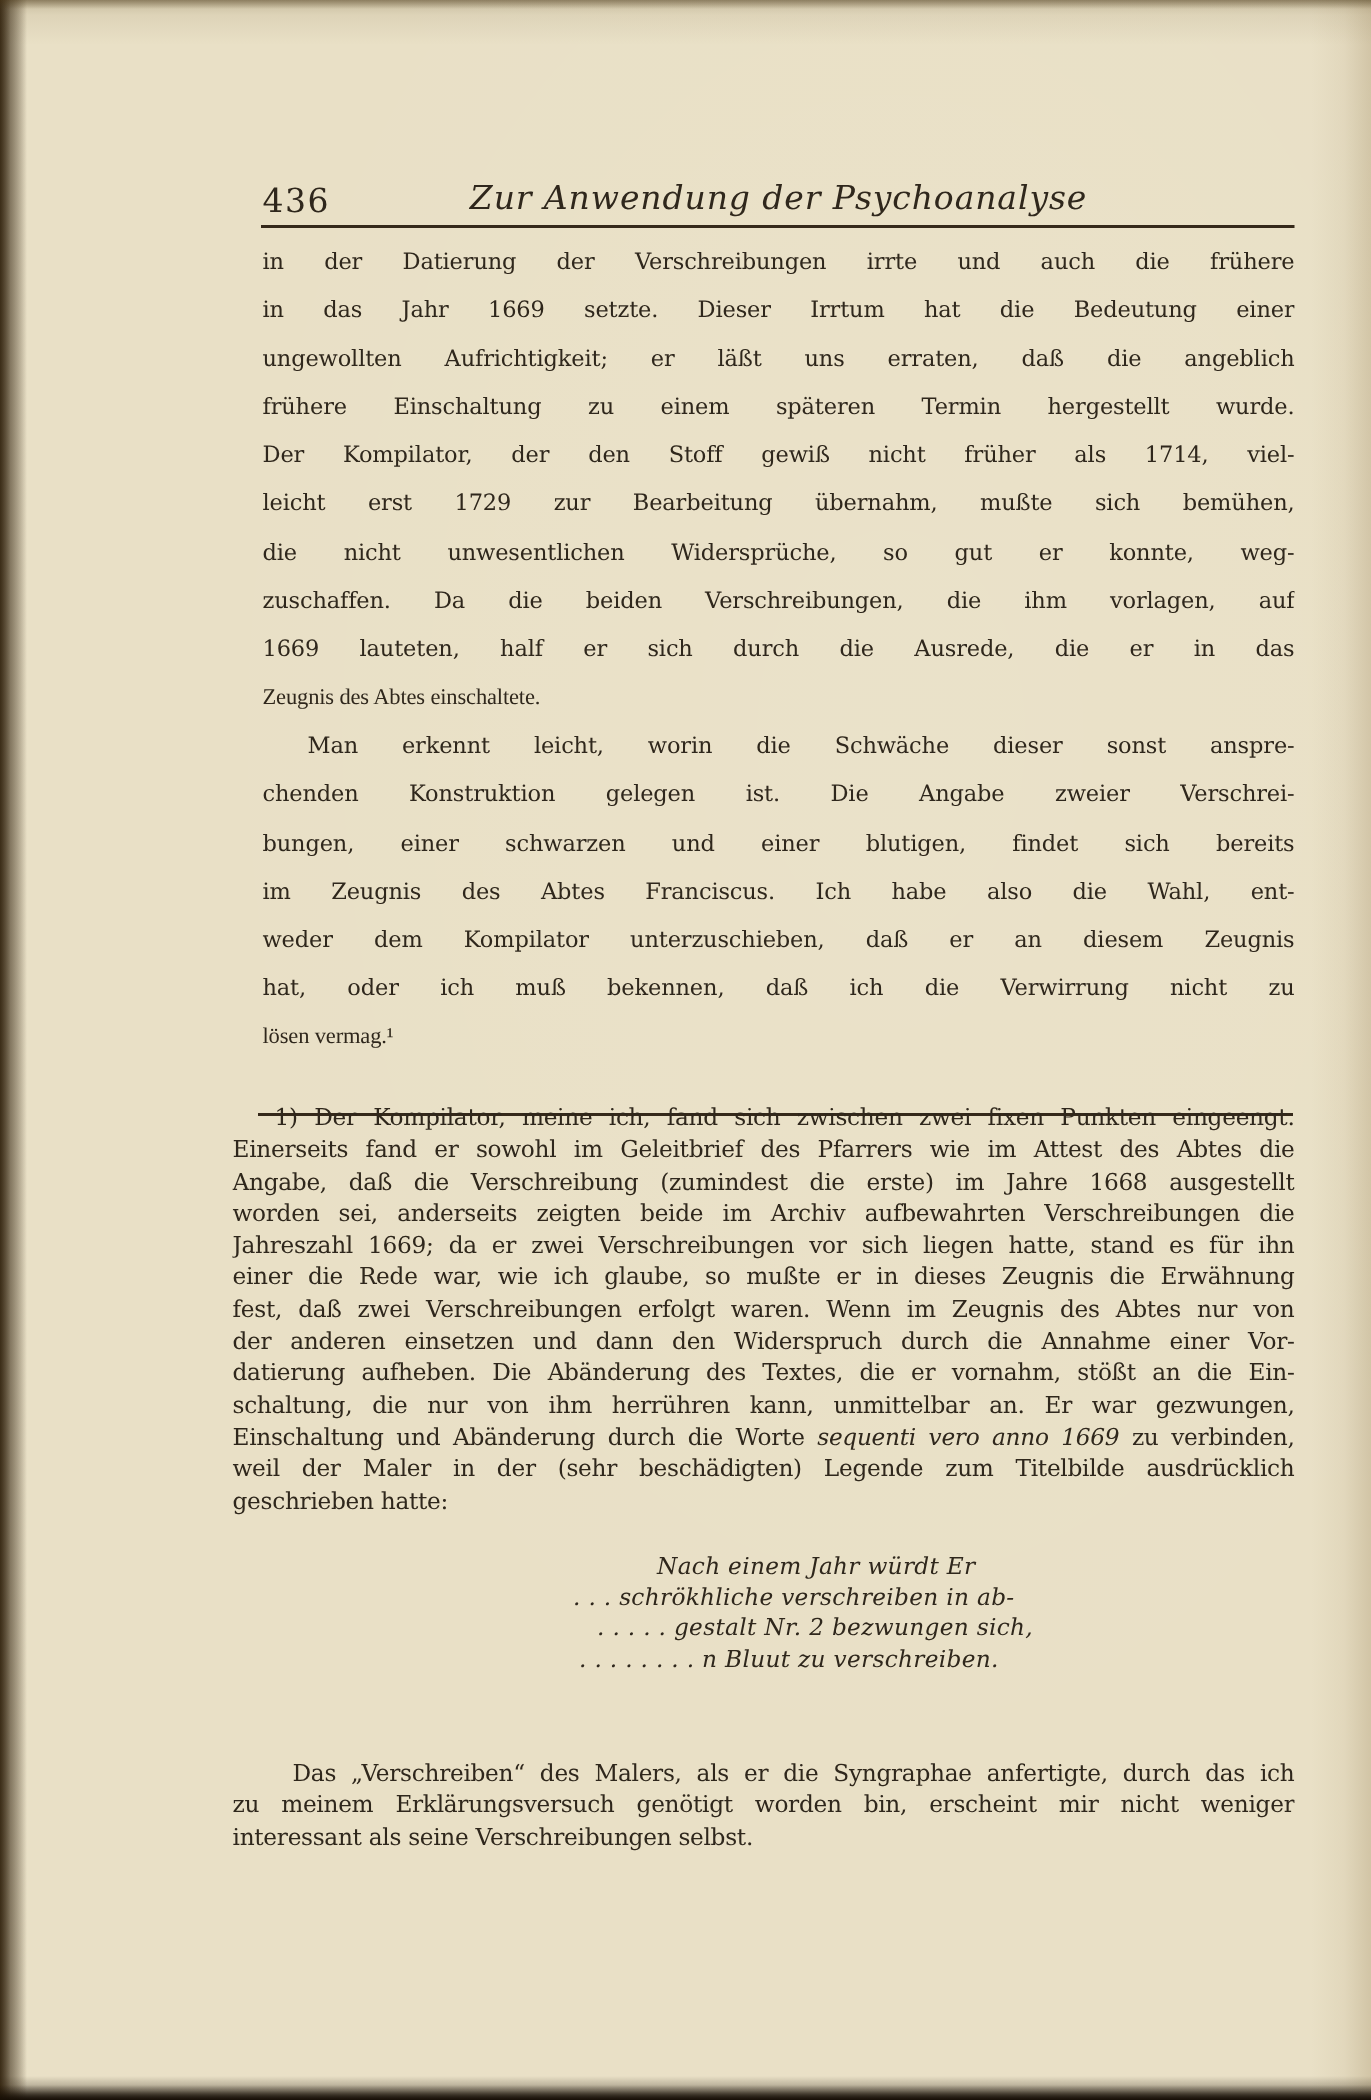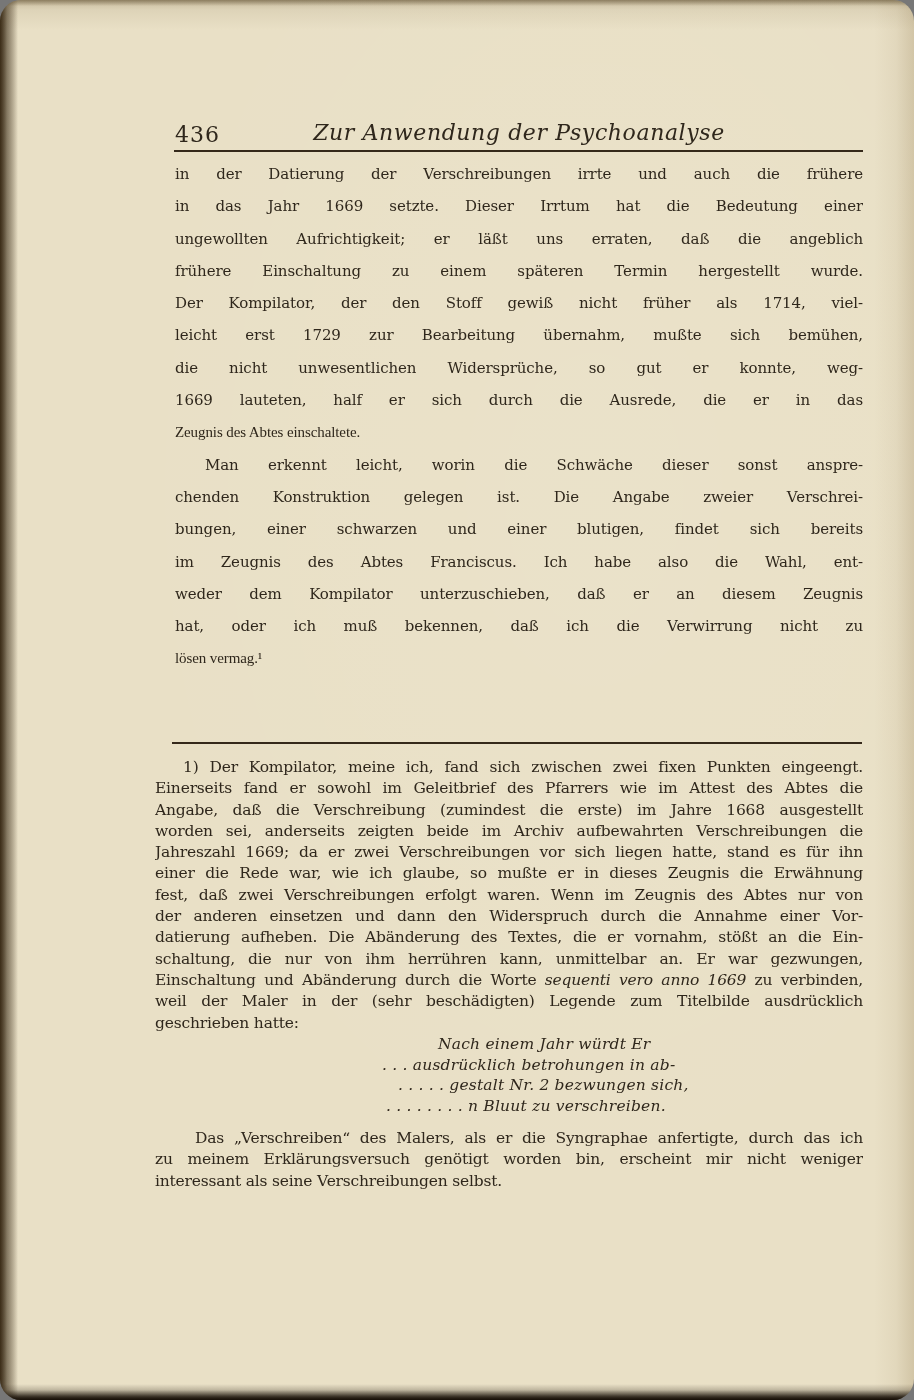--- a/index.html
+++ b/index.html
@@ -10,21 +10,20 @@
     overflow:hidden;
     font-family:"DejaVu Serif", serif;
     color:#2f271c;
     background:
       radial-gradient(ellipse at 65% 35%, rgba(255,255,255,0.06), rgba(0,0,0,0) 60%),
       linear-gradient(180deg, rgba(120,100,60,0.30) 0px, rgba(120,100,60,0.10) 10px, rgba(0,0,0,0) 30px),
       linear-gradient(90deg, rgba(55,38,14,0.85) 0px, rgba(55,38,14,0.30) 7px, rgba(0,0,0,0) 18px),
       linear-gradient(0deg, rgba(25,16,6,0.85) 0px, rgba(25,16,6,0.35) 6px, rgba(0,0,0,0) 16px),
       linear-gradient(270deg, rgba(140,115,70,0.25) 0px, rgba(140,115,70,0.08) 18px, rgba(0,0,0,0) 40px),
       #e9e0c6;
-    border-radius: 21px;
   }
   
   .page-number {
     position:absolute; left:175px; top:122px;
     font-size:22px; letter-spacing:1px;
   }
   .running-title {
     position:absolute; left:175px; top:120px; width:688px;
     text-align:center; font-style:italic; font-size:22px; letter-spacing:0.6px;
   }
@@ -45,21 +44,21 @@
   .bline { white-space:normal; }
   .bline.last { text-align-last:left;font-family:Liberation Serif, serif; -moz-text-align-last:left; }
   .bline.indent { padding-left:30px; }
   
   .footnote-rule {
     position:absolute; left:172px; top:742px; width:690px; height:2px;
     background:#35291a;
   }
   
   .footnote-text {
-    position:absolute; left:155px; top:757px; width:708px;
+    position:absolute; left:155px; top:735px; width:708px;
     font-size:15.5px; letter-spacing:-0.2px;
   }
   .fline {
     height:21.3px; line-height:21.3px;
     text-align:justify; text-align-last:justify; -moz-text-align-last:justify;
     overflow:hidden;
   }
   .fline.last { text-align-last:left; -moz-text-align-last:left; }
   .fline.indent { padding-left:28px; }
   
@@ -69,21 +68,21 @@
   }
   .vline { height:20.6px; line-height:20.6px; white-space:nowrap; }
   .vline:nth-child(1) { padding-left:56px; }
   .vline:nth-child(3) { padding-left:16px; }
   .vline:nth-child(4) { padding-left:4px; }
   
   .closing-text {
     position:absolute; left:155px; top:1128px; width:708px;
     font-size:15.5px; letter-spacing:-0.2px;
   }
-  .closing-text .fline.indent { padding-left:40px; }
+  .closing-text .fline.indent { padding-left:40px;margin-top:44px; }
   
   .edge { position:absolute; pointer-events:none; }
   .edge-left { left:0; top:0; width:18px; height:1400px;
     background:linear-gradient(90deg, rgba(40,26,8,0.55), rgba(0,0,0,0)); }
   .edge-bottom { left:0; top:1390px; width:914px; height:10px;
     background:linear-gradient(0deg, rgba(20,12,4,0.9), rgba(0,0,0,0)); }
   .edge-top { left:0; top:0; width:914px; height:6px;
     background:linear-gradient(180deg, rgba(70,52,22,0.45), rgba(0,0,0,0)); }
 </style>
 </head>
@@ -99,20 +98,21 @@
   <div class="header-rule"></div>
 
   <div class="body-text" id="body-text">
       <div class="bline">in der Datierung der Verschreibungen irrte und auch die frühere</div>
       <div class="bline">in das Jahr 1669 setzte. Dieser Irrtum hat die Bedeutung einer</div>
       <div class="bline">ungewollten Aufrichtigkeit; er läßt uns erraten, daß die angeblich</div>
       <div class="bline">frühere Einschaltung zu einem späteren Termin hergestellt wurde.</div>
       <div class="bline">Der Kompilator, der den Stoff gewiß nicht früher als 1714, viel-</div>
       <div class="bline">leicht erst 1729 zur Bearbeitung übernahm, mußte sich bemühen,</div>
       <div class="bline">die nicht unwesentlichen Widersprüche, so gut er konnte, weg-</div>
+      <div class="bline">zuschaffen. Da die beiden Verschreibungen, die ihm vorlagen, auf</div>
       <div class="bline">1669 lauteten, half er sich durch die Ausrede, die er in das</div>
       <div class="bline last">Zeugnis des Abtes einschaltete.</div>
       <div class="bline indent">Man erkennt leicht, worin die Schwäche dieser sonst anspre-</div>
       <div class="bline">chenden Konstruktion gelegen ist. Die Angabe zweier Verschrei-</div>
       <div class="bline">bungen, einer schwarzen und einer blutigen, findet sich bereits</div>
       <div class="bline">im Zeugnis des Abtes Franciscus. Ich habe also die Wahl, ent-</div>
       <div class="bline">weder dem Kompilator unterzuschieben, daß er an diesem Zeugnis</div>
       <div class="bline">hat, oder ich muß bekennen, daß ich die Verwirrung nicht zu</div>
       <div class="bline last">lösen vermag.¹</div>
     </div>
@@ -128,21 +128,21 @@
       <div class="fline">fest, daß zwei Verschreibungen erfolgt waren. Wenn im Zeugnis des Abtes nur von</div>
       <div class="fline">der anderen einsetzen und dann den Widerspruch durch die Annahme einer Vor-</div>
       <div class="fline">datierung aufheben. Die Abänderung des Textes, die er vornahm, stößt an die Ein-</div>
       <div class="fline">schaltung, die nur von ihm herrühren kann, unmittelbar an. Er war gezwungen,</div>
       <div class="fline">Einschaltung und Abänderung durch die Worte <i>sequenti vero anno 1669</i> zu verbinden,</div>
       <div class="fline">weil der Maler in der (sehr beschädigten) Legende zum Titelbilde ausdrücklich</div>
       <div class="fline last">geschrieben hatte:</div>
     </div>
   <div class="verse" id="verse">
       <div class="vline">Nach einem Jahr würdt Er</div>
-      <div class="vline">. . . ausdrücklich betrohungen in ab-</div>
+      <div class="vline">. . . schrökhliche verschreiben in ab-</div>
       <div class="vline">. . . . . gestalt Nr. 2 bezwungen sich,</div>
       <div class="vline">. . . . . . . . n Bluut zu verschreiben.</div>
     </div>
   <div class="closing-text" id="closing-text">
       <div class="fline indent">Das „Verschreiben“ des Malers, als er die Syngraphae anfertigte, durch das ich</div>
       <div class="fline">zu meinem Erklärungsversuch genötigt worden bin, erscheint mir nicht weniger</div>
       <div class="fline last">interessant als seine Verschreibungen selbst.</div>
     </div>
 </div>
 

